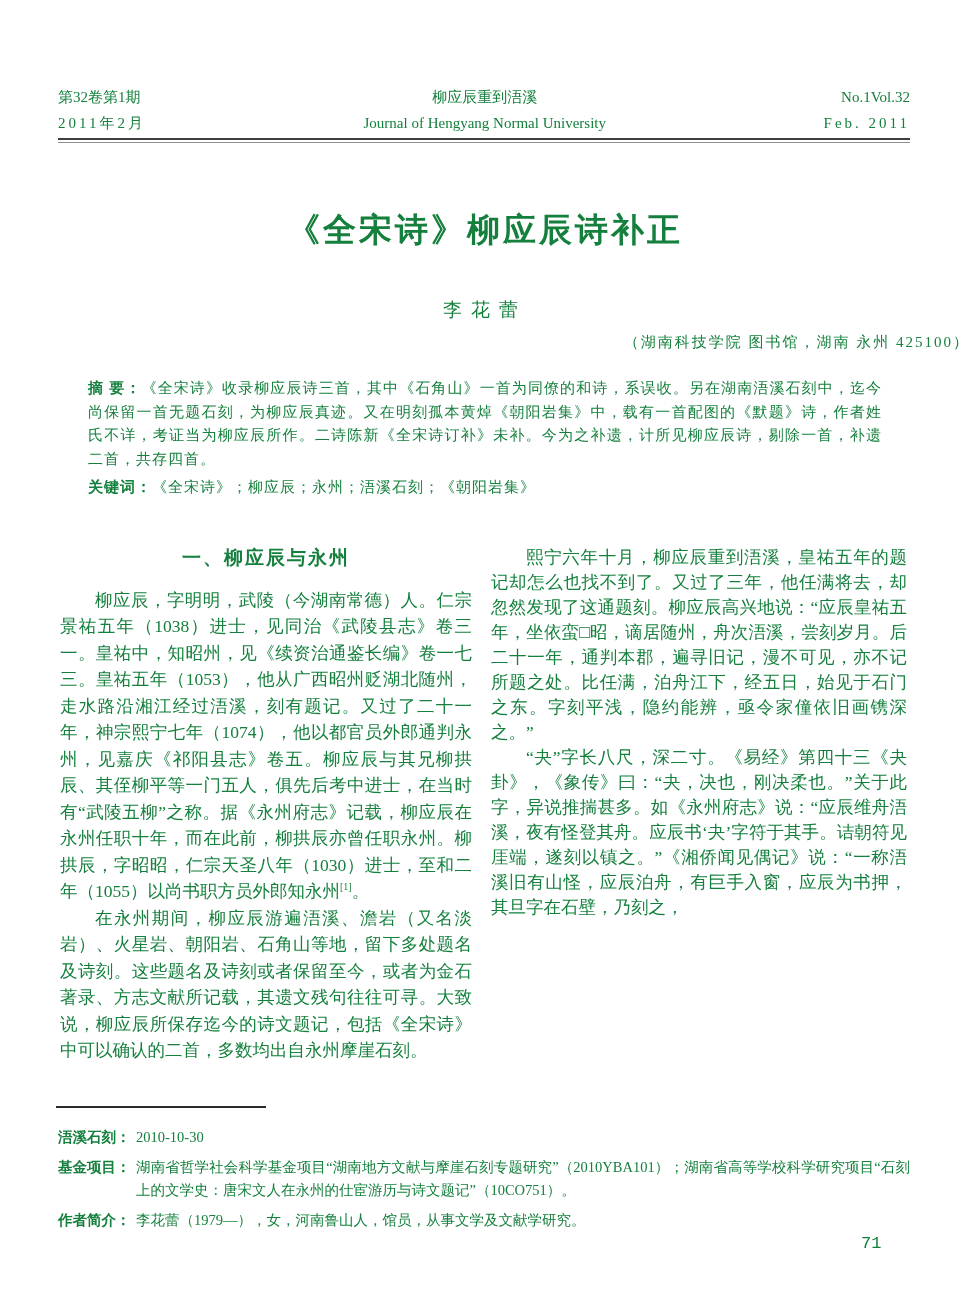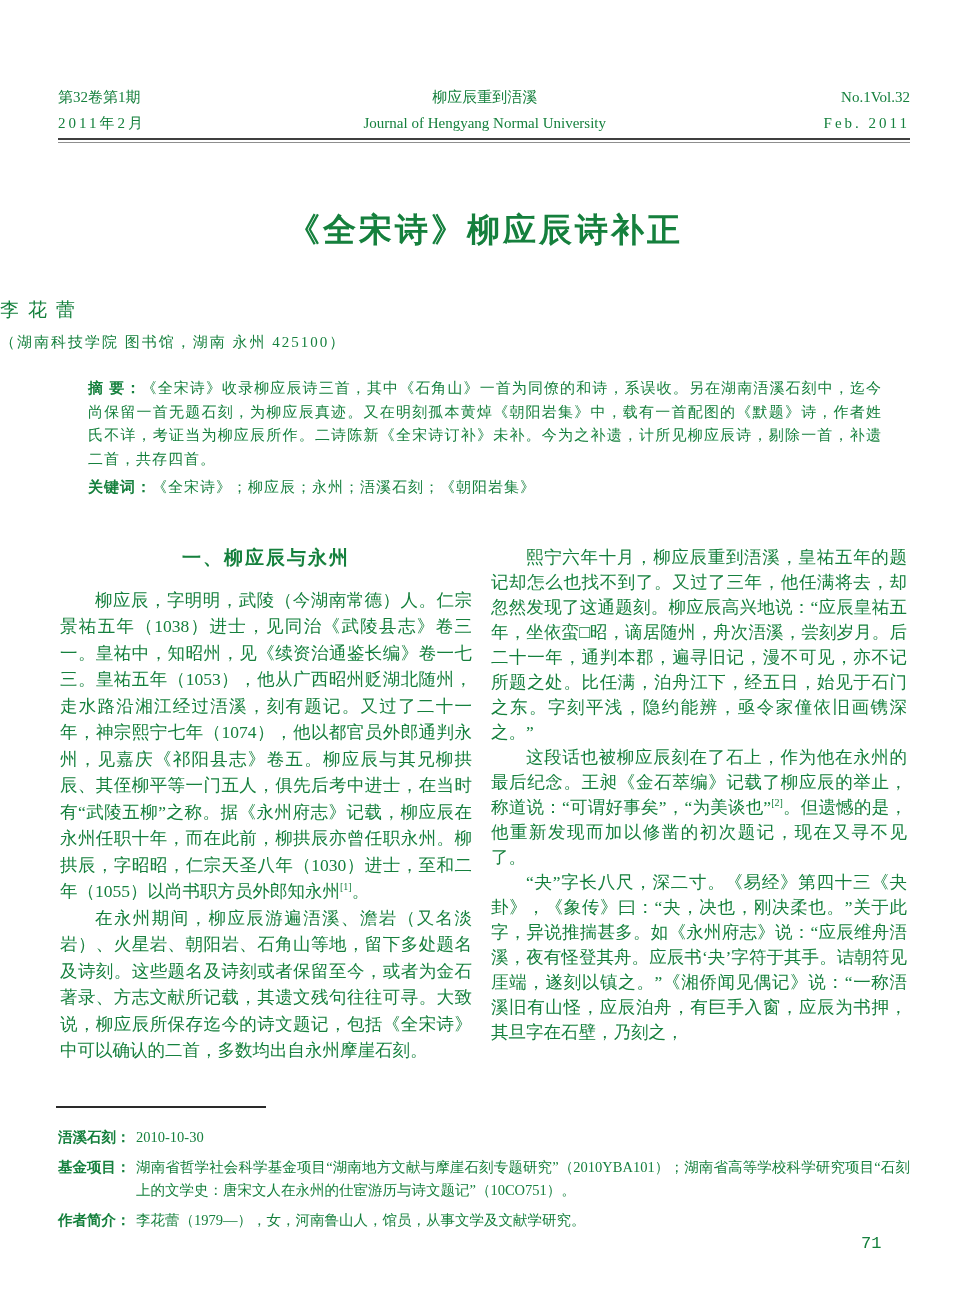--- a/index.html
+++ b/index.html
@@ -39,27 +39,28 @@
     position: absolute;
     top: 208px; left: 0; right: 0;
     text-align: center;
     font-size: 33px;
     font-weight: bold;
     letter-spacing: 3px;
   }
   .author {
     position: absolute;
     top: 297px; left: 0; right: 0;
+    text-align: center;
     font-size: 19px;
     letter-spacing: 9px;
   }
   .affiliation {
     position: absolute;
     top: 333px; left: 0; right: 0;
-    text-align: left;
+    text-align: right;
     font-size: 15px;
     letter-spacing: 2px;
   }
   
   .abstract {
     position: absolute;
     top: 376px; left: 88px; width: 794px;
     font-size: 15px;
     line-height: 23.5px;
     text-align: justify;
@@ -155,21 +156,20 @@
 
 
   <div class="col col-left">
     <div class="sec-heading">一、柳应辰与永州</div>
     <p><span>柳应辰，字明明，武陵（今湖南常德）人。仁宗景祐五年（1038）进士，见同治《武陵县志》卷三一。皇祐中，知昭州，见《续资治通鉴长编》卷一七三。皇祐五年（1053），他从广西昭州贬湖北随州，走水路沿湘江经过浯溪，刻有题记。又过了二十一年，神宗熙宁七年（1074），他以都官员外郎通判永州，见嘉庆《祁阳县志》卷五。柳应辰与其兄柳拱辰、其侄柳平等一门五人，俱先后考中进士，在当时有“武陵五柳”之称。据《永州府志》记载，柳应辰在永州任职十年，而在此前，柳拱辰亦曾任职永州。柳拱辰，字昭昭，仁宗天圣八年（1030）进士，至和二年（1055）以尚书职方员外郎知永州</span><sup class="fn">[1]</sup><span>。</span></p>
     <p>在永州期间，柳应辰游遍浯溪、澹岩（又名淡岩）、火星岩、朝阳岩、石角山等地，留下多处题名及诗刻。这些题名及诗刻或者保留至今，或者为金石著录、方志文献所记载，其遗文残句往往可寻。大致说，柳应辰所保存迄今的诗文题记，包括《全宋诗》中可以确认的二首，多数均出自永州摩崖石刻。</p>
   </div>
 
   <div class="col col-right">
     <p>熙宁六年十月，柳应辰重到浯溪，皇祐五年的题记却怎么也找不到了。又过了三年，他任满将去，却忽然发现了这通题刻。柳应辰高兴地说：“应辰皇祐五年，坐依蛮□昭，谪居随州，舟次浯溪，尝刻岁月。后二十一年，通判本郡，遍寻旧记，漫不可见，亦不记所题之处。比任满，泊舟江下，经五日，始见于石门之东。字刻平浅，隐约能辨，亟令家僮依旧画镌深之。”</p>
-    <p><span>这段话也被柳应辰刻在了石上，作为他在永州的最后纪念。王昶《金石萃编》记载了柳应辰的举止，称道说：“可谓好事矣”，“为美谈也”</span><sup class="fn">[2]</sup><span>。但遗憾的是，他重新发现而加以修凿的初次题记，现在又寻不见了。</span></p>
     <p>“夬”字长八尺，深二寸。《易经》第四十三《夬卦》，《象传》曰：“夬，决也，刚决柔也。”关于此字，异说推揣甚多。如《永州府志》说：“应辰维舟浯溪，夜有怪登其舟。应辰书‘夬’字符于其手。诘朝符见厓端，遂刻以镇之。”《湘侨闻见偶记》说：“一称浯溪旧有山怪，应辰泊舟，有巨手入窗，应辰为书押，其旦字在石壁，乃刻之，</p>
   </div>
 
   <div class="footnote-rule"></div>
 
   <div class="pfooter">
     <div class="f-item">
       <span class="f-label lbl">浯溪石刻：</span>
       <span>2010-10-30</span>
     </div>

